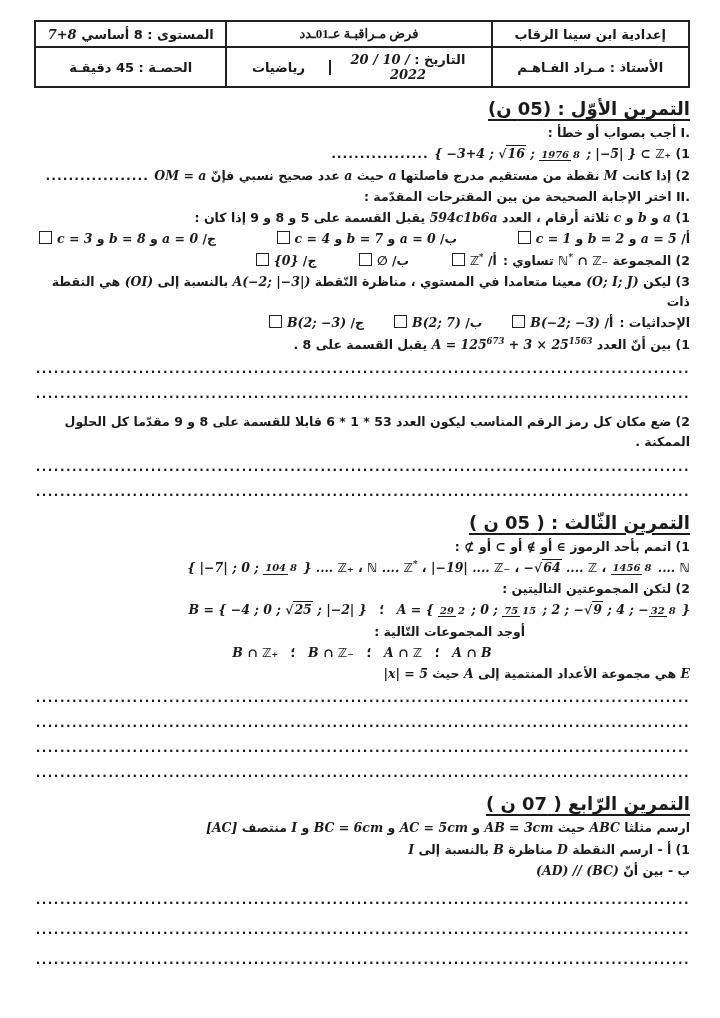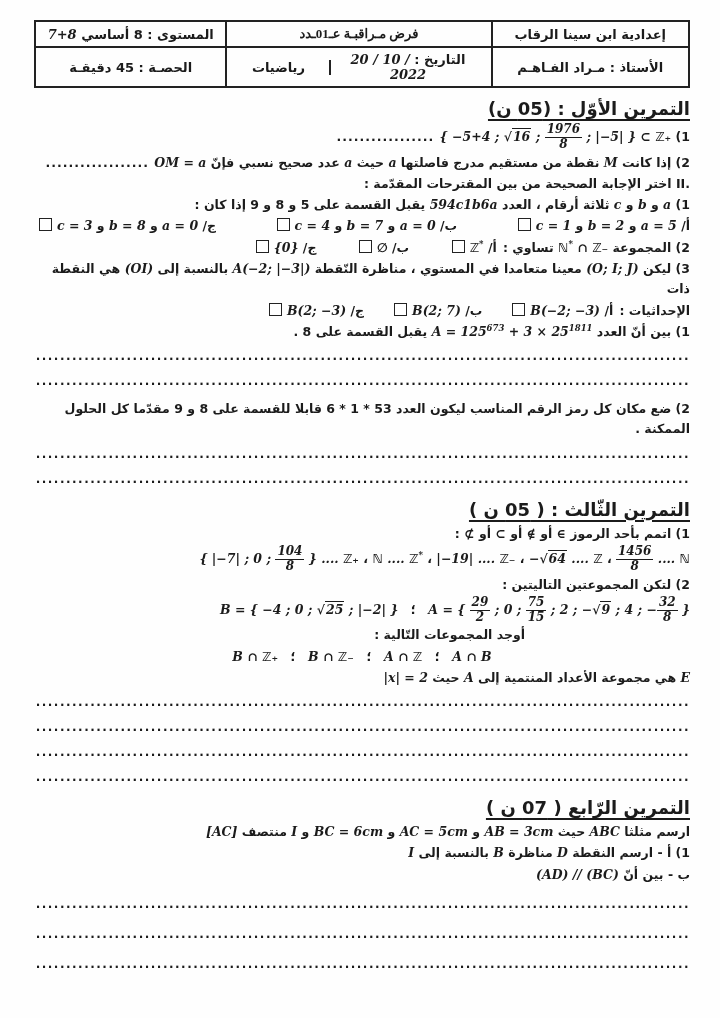--- a/index.html
+++ b/index.html
@@ -22,22 +22,22 @@
   
   .content{direction:rtl;text-align:right;margin-top:10px;}
   .line{margin:1px 0;font-size:12.5px;line-height:1.62;}
   .bold{font-weight:700;}
   .bold .m{font-style:normal;font-family:"DejaVu Sans",sans-serif;}
   .extitle{font-size:18px;font-weight:700;text-decoration:underline;text-underline-offset:4px;
            text-decoration-thickness:1.5px;margin:9px 0 4px;}
   .m{direction:ltr;unicode-bidi:isolate;font-family:"DejaVu Serif","DejaVu Sans",serif;
      font-style:italic;font-weight:700;}
   .m sup{font-size:8.5px;}
-  .frac{display:inline-flex;flex-direction:column;vertical-align:middle;
-        font-size:12px;line-height:1.15;text-align:center;}
+  .frac{display:inline-flex;flex-direction:row;vertical-align:middle;
+        font-size:10px;line-height:1.15;text-align:center;}
   .frac .num{display:block;border-bottom:1.3px solid currentColor;padding:0 2px;}
   .frac .den{display:block;padding:0 2px;}
   .rad{border-top:1.3px solid currentColor;padding:0 1px;}
   .cbx{display:inline-block;width:11px;height:11px;border:1.7px solid #222;
        vertical-align:-1px;margin:0 5px;background:#fff;}
   .dots{letter-spacing:1px;}
   .dotline{overflow:hidden;white-space:nowrap;font-size:12px;letter-spacing:1.5px;
            height:18px;margin:7px 0;font-weight:700;}
   .dotline.sp{margin:12px 0;}
   .choices{display:flex;justify-content:space-between;direction:rtl;margin:1px 0;}
@@ -67,39 +67,40 @@
       </td>
       <td>الحصـة : 45 دقيقـة</td>
     </tr>
   </tbody>
     </table>
 
   <div class="content">
 
     <div>
       <div class="extitle">التمرين الأوّل : (05 ن)</div>
-      <p class="line"><span class="ar">1) </span><span class="m" dir="ltr"><span>{ −5+4 ; </span><span>√<span class="rad">16</span></span><span> ; </span><span class="frac">
+      <p class="line bold"><span class="m" dir="ltr"><span>I.</span></span><span class="ar"> أجب بصواب أو خطأ :</span></p>
+      <p class="line"><span class="ar">1) </span><span class="m" dir="ltr"><span>{ −3+4 ; </span><span>√<span class="rad">16</span></span><span> ; </span><span class="frac">
               <span class="num">1976</span>
               <span class="den">8</span>
             </span><span> ; |−5| } ⊂ ℤ₊</span></span><span class="dots"> .................</span></p>
       <p class="line"><span class="ar">2) إذا كانت </span><span class="m" dir="ltr"><span>M</span></span><span class="ar"> نقطة من مستقيم مدرج فاصلتها </span><span class="m" dir="ltr"><span>a</span></span><span class="ar"> حيث </span><span class="m" dir="ltr"><span>a</span></span><span class="ar"> عدد صحيح نسبي فإنّ </span><span class="m" dir="ltr"><span>OM = a</span></span><span class="dots"> ..................</span></p>
       <p class="line bold"><span class="m" dir="ltr"><span>II.</span></span><span class="ar"> اختر الإجابة الصحيحة من بين المقترحات المقدّمة :</span></p>
       <p class="line"><span class="ar">1) </span><span class="m" dir="ltr"><span>a</span></span><span class="ar"> و </span><span class="m" dir="ltr"><span>b</span></span><span class="ar"> و </span><span class="m" dir="ltr"><span>c</span></span><span class="ar"> ثلاثة أرقام ، العدد </span><span class="m" dir="ltr"><span>594c1b6a</span></span><span class="ar"> يقبل القسمة على 5 و 8 و 9 إذا كان :</span></p>
       <div class="choices line">
         <span class="line"><span class="ar">أ/ </span><span class="m" dir="ltr"><span>a = 5</span></span><span class="ar"> و </span><span class="m" dir="ltr"><span>b = 2</span></span><span class="ar"> و </span><span class="m" dir="ltr"><span>c = 1</span></span><span class="cbx"></span></span>
         <span class="line"><span class="ar">ب/ </span><span class="m" dir="ltr"><span>a = 0</span></span><span class="ar"> و </span><span class="m" dir="ltr"><span>b = 7</span></span><span class="ar"> و </span><span class="m" dir="ltr"><span>c = 4</span></span><span class="cbx"></span></span>
         <span class="line"><span class="ar">ج/ </span><span class="m" dir="ltr"><span>a = 0</span></span><span class="ar"> و </span><span class="m" dir="ltr"><span>b = 8</span></span><span class="ar"> و </span><span class="m" dir="ltr"><span>c = 3</span></span><span class="cbx"></span></span>
       </div>
       <p class="line"><span class="ar">2) المجموعة </span><span class="m" dir="ltr"><span>ℕ<sup>*</sup></span><span> ∩ ℤ₋</span></span><span class="ar"> تساوي : أ/ </span><span class="m" dir="ltr"><span>ℤ<sup>*</sup></span></span><span class="cbx"></span><span class="ar">   ب/ </span><span class="m" dir="ltr"><span>∅</span></span><span class="cbx"></span><span class="ar">   ج/ </span><span class="m" dir="ltr"><span>{0}</span></span><span class="cbx"></span></p>
       <p class="line"><span class="ar">3) ليكن </span><span class="m" dir="ltr"><span>(O; I; J)</span></span><span class="ar"> معينا متعامدا في المستوي ، مناظرة النّقطة </span><span class="m" dir="ltr"><span>A(−2; |−3|)</span></span><span class="ar"> بالنسبة إلى </span><span class="m" dir="ltr"><span>(OI)</span></span><span class="ar"> هي النقطة ذات</span></p>
       <p class="line"><span class="ar">الإحداثيات : أ/ </span><span class="m" dir="ltr"><span>B(−2; −3)</span></span><span class="cbx"></span><span class="ar">  ب/ </span><span class="m" dir="ltr"><span>B(2; 7)</span></span><span class="cbx"></span><span class="ar">  ج/ </span><span class="m" dir="ltr"><span>B(2; −3)</span></span><span class="cbx"></span></p>
     </div>
 
     <div>
-      <p class="line"><span class="ar">1) بين أنّ العدد </span><span class="m" dir="ltr"><span>A = </span><span>125<sup>673</sup></span><span> + 3 × </span><span>25<sup>1811</sup></span></span><span class="ar"> يقبل القسمة على 8 .</span></p>
+      <p class="line"><span class="ar">1) بين أنّ العدد </span><span class="m" dir="ltr"><span>A = </span><span>125<sup>673</sup></span><span> + 3 × </span><span>25<sup>1563</sup></span></span><span class="ar"> يقبل القسمة على 8 .</span></p>
       <div class="dotline">........................................................................................................................................................................................................</div>
       <div class="dotline">........................................................................................................................................................................................................</div>
       <p class="line"><span class="ar">2) ضع مكان كل رمز الرقم المناسب ليكون العدد 53 * 1 * 6 قابلا للقسمة على 8 و 9 مقدّما كل الحلول الممكنة .</span></p>
       <div class="dotline">........................................................................................................................................................................................................</div>
       <div class="dotline">........................................................................................................................................................................................................</div>
     </div>
 
     <div>
       <div class="extitle">التمرين الثّالث : ( 05 ن )</div>
       <p class="line"><span class="ar">1) اتمم بأحد الرموز </span><span class="m" dir="ltr"><span>∈</span></span><span class="ar"> أو </span><span class="m" dir="ltr"><span>∉</span></span><span class="ar"> أو </span><span class="m" dir="ltr"><span>⊂</span></span><span class="ar"> أو </span><span class="m" dir="ltr"><span>⊄</span></span><span class="ar"> :</span></p>
@@ -116,21 +117,21 @@
               <span class="den">2</span>
             </span><span> ; 0 ; </span><span class="frac">
               <span class="num">75</span>
               <span class="den">15</span>
             </span><span> ; 2 ; −</span><span>√<span class="rad">9</span></span><span> ; 4 ; −</span><span class="frac">
               <span class="num">32</span>
               <span class="den">8</span>
             </span><span> }</span></span><span class="ar"> ؛ </span><span class="m" dir="ltr"><span>B = { −4 ; 0 ; </span><span>√<span class="rad">25</span></span><span> ; |−2| }</span></span></p>
       <p class="line find">أوجد المجموعات التّالية :</p>
       <p class="line ops"><span class="m" dir="ltr"><span>A ∩ B</span></span><span class="ar"> ؛ </span><span class="m" dir="ltr"><span>A ∩ ℤ</span></span><span class="ar"> ؛ </span><span class="m" dir="ltr"><span>B ∩ ℤ₋</span></span><span class="ar"> ؛ </span><span class="m" dir="ltr"><span>B ∩ ℤ₊</span></span></p>
-      <p class="line"><span class="m" dir="ltr"><span>E</span></span><span class="ar"> هي مجموعة الأعداد المنتمية إلى </span><span class="m" dir="ltr"><span>A</span></span><span class="ar"> حيث </span><span class="m" dir="ltr"><span>|x| = 2</span></span></p>
+      <p class="line"><span class="m" dir="ltr"><span>E</span></span><span class="ar"> هي مجموعة الأعداد المنتمية إلى </span><span class="m" dir="ltr"><span>A</span></span><span class="ar"> حيث </span><span class="m" dir="ltr"><span>|x| = 5</span></span></p>
       <div class="dotline">........................................................................................................................................................................................................</div>
       <div class="dotline">........................................................................................................................................................................................................</div>
       <div class="dotline">........................................................................................................................................................................................................</div>
       <div class="dotline">........................................................................................................................................................................................................</div>
     </div>
 
     <div>
       <div class="extitle">التمرين الرّابع ( 07 ن )</div>
       <p class="line"><span class="ar">ارسم مثلثا </span><span class="m" dir="ltr"><span>ABC</span></span><span class="ar"> حيث </span><span class="m" dir="ltr"><span>AB = 3cm</span></span><span class="ar"> و </span><span class="m" dir="ltr"><span>AC = 5cm</span></span><span class="ar"> و </span><span class="m" dir="ltr"><span>BC = 6cm</span></span><span class="ar"> و </span><span class="m" dir="ltr"><span>I</span></span><span class="ar"> منتصف </span><span class="m" dir="ltr"><span>[AC]</span></span></p>
       <p class="line"><span class="ar">1) أ - ارسم النقطة </span><span class="m" dir="ltr"><span>D</span></span><span class="ar"> مناظرة </span><span class="m" dir="ltr"><span>B</span></span><span class="ar"> بالنسبة إلى </span><span class="m" dir="ltr"><span>I</span></span></p>

